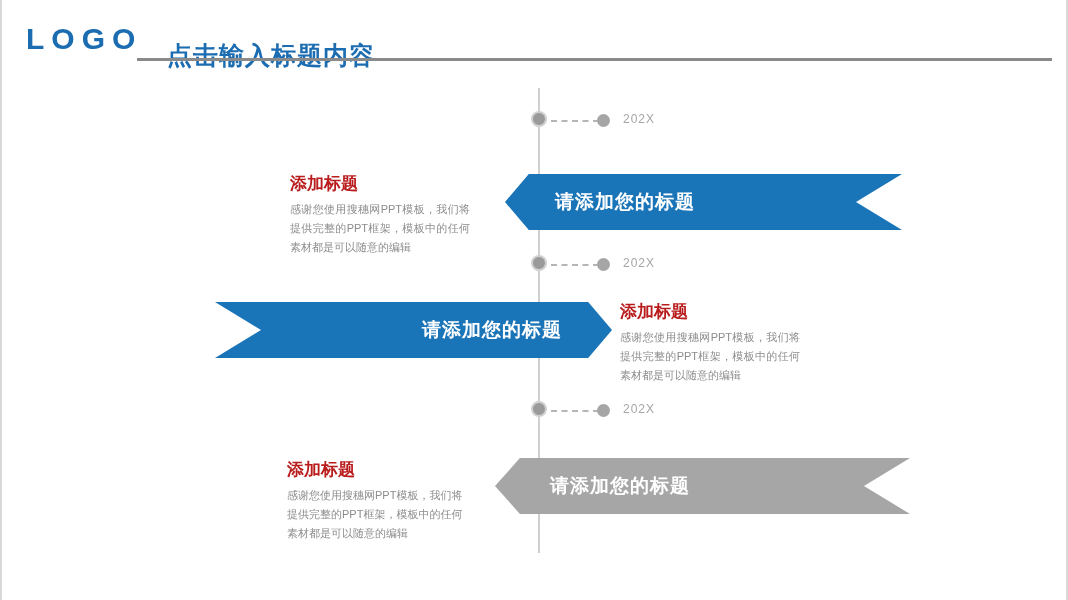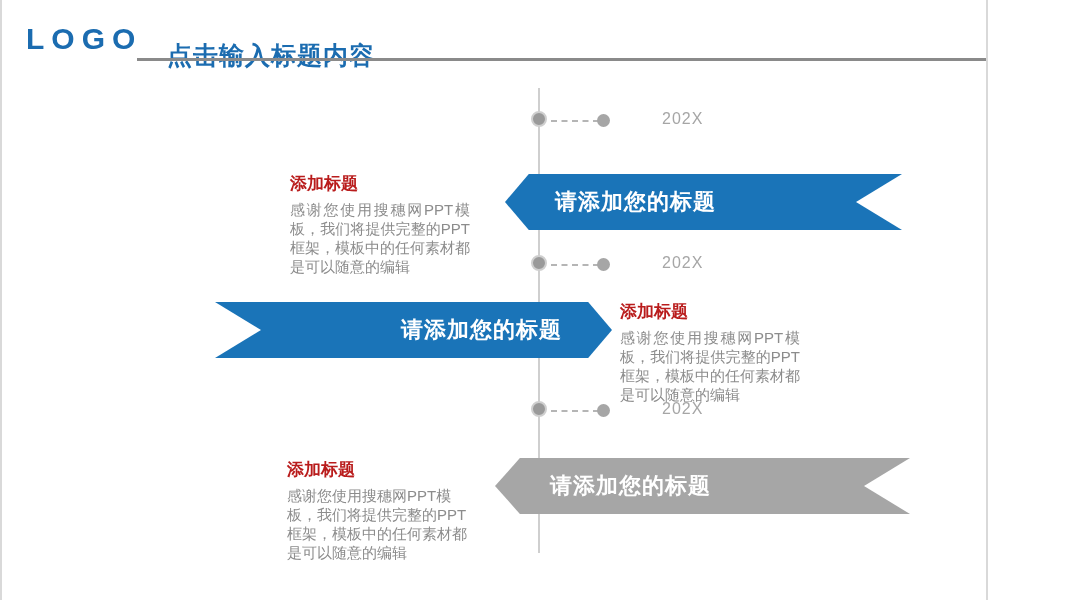--- a/index.html
+++ b/index.html
@@ -6,21 +6,21 @@
     margin: 0;
     padding: 0;
     background: #ffffff;
   }
   body {
     font-family: "Liberation Sans", "DejaVu Sans", sans-serif;
   }
 
   #slide {
     position: relative;
-    width: 988px;
+    width: 1068px;
     height: 600px;
     background: #ffffff;
     overflow: hidden;
     border-left: 2px solid #d9d9d9;
     border-right: 2px solid #d9d9d9;
     box-sizing: border-box;
   }
 
   
   #header {
@@ -99,35 +99,34 @@
     top: 3px;
     width: 13px;
     height: 13px;
     border-radius: 50%;
     background: #a6a6a6;
   }
   .node-year {
     position: absolute;
     left: 92px;
     top: -2px;
-    font-size: 16px;
+    font-size: 12px;
     color: #a6a6a6;
     letter-spacing: 1px;
     white-space: nowrap;
     line-height: 20px;
-    margin-left: 39px;
   }
 
   
   .ribbon {
     position: absolute;
     display: flex;
     align-items: center;
     color: #ffffff;
-    font-size: 22px;
+    font-size: 19px;
     font-weight: bold;
     letter-spacing: 1px;
   }
   .ribbon-right {
     
     clip-path: polygon(0% 50%, 6.0% 0%, 100% 0%, 100% 100%, 6.0% 100%);
     justify-content: flex-start;
   }
   .ribbon-right .ribbon-notch {
     position: absolute;
@@ -163,21 +162,21 @@
     position: absolute;
   }
   .tb-title {
     font-size: 17px;
     font-weight: bold;
     color: #b91c1c;
     line-height: 24px;
     margin-bottom: 4px;
   }
   .tb-body {
-    font-size: 15px;
+    font-size: 11px;
     color: #8c8c8c;
     line-height: 19px;
   }
   .align-justify { text-align: justify; text-align-last: left; }
   .align-left { text-align: left; }
 </style>
 </head>
 <body>
 
 <div id="slide">

